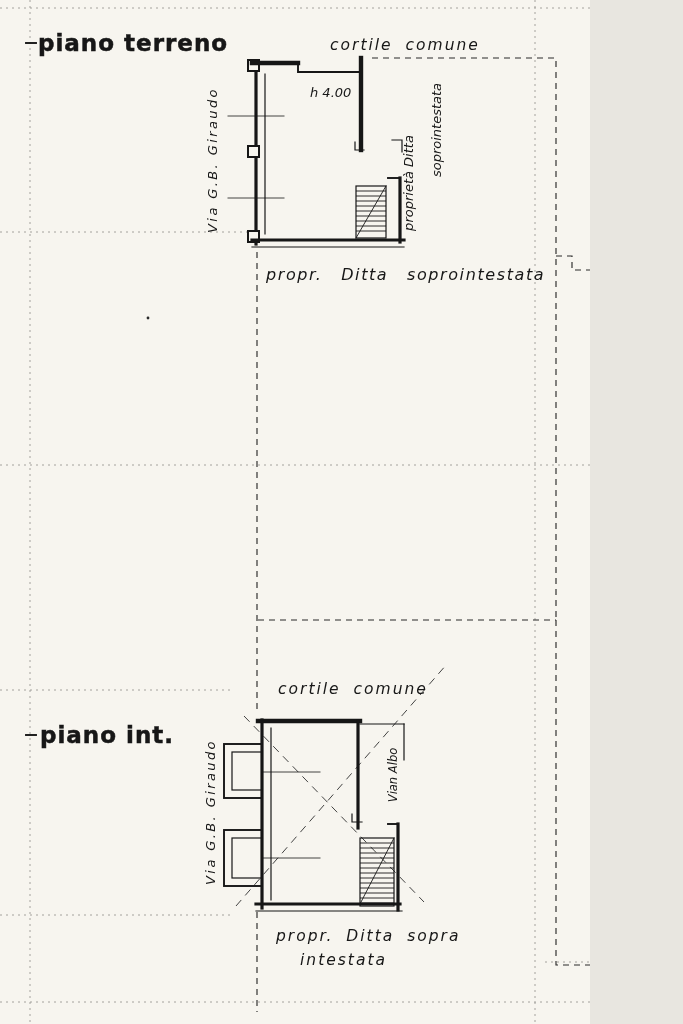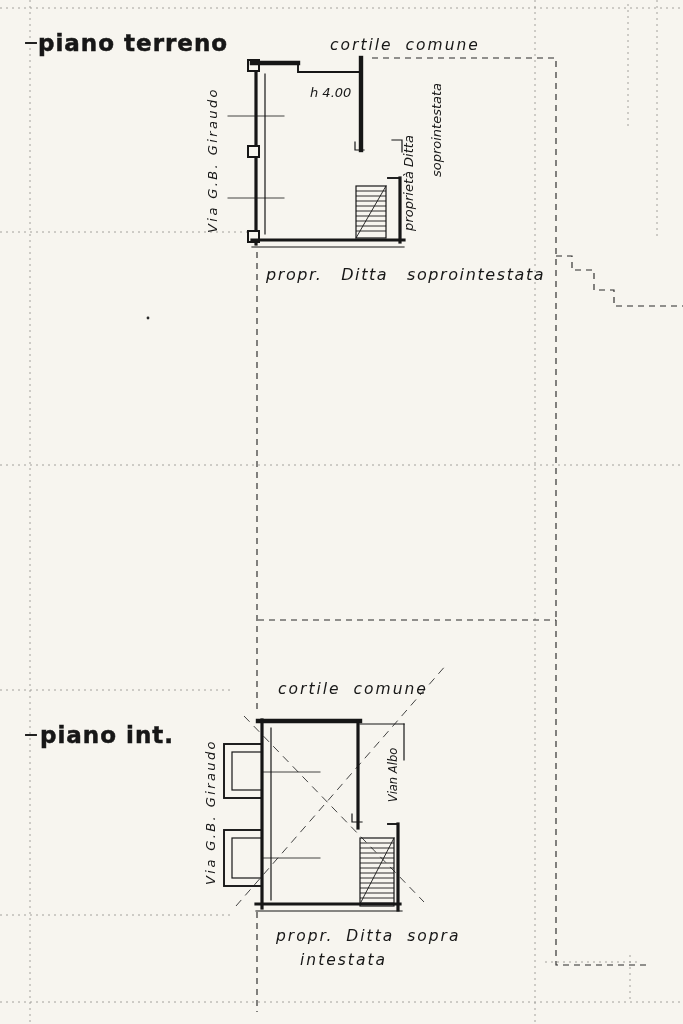--- a/index.html
+++ b/index.html
@@ -1,16 +1,16 @@
 <!DOCTYPE html>
 <html><head>
 <meta charset="utf-8">
 <style>
   html,body{margin:0;padding:0;background:#e8e6e0;}
-  .sheet-wrap{position:relative;width:683px;height:1024px;overflow:hidden;}
+  .sheet-wrap{position:relative;width:590px;height:1024px;overflow:hidden;}
   svg{display:block;}
   
   .grid path{stroke:#9a9a94;stroke-width:0.9;stroke-dasharray:2 4;fill:none;}
   
   .bound path{stroke:#2a2a2a;stroke-width:1.15;stroke-dasharray:6 5;fill:none;}
   .boundthin{stroke:#2f2f2f;stroke-width:0.9;stroke-dasharray:8 6;fill:none;}
   
   .w08{stroke:#161616;stroke-width:0.8;fill:none;stroke-linecap:square;}
   .w1{stroke:#161616;stroke-width:1.2;fill:none;stroke-linecap:square;}
   .w2{stroke:#161616;stroke-width:1.9;fill:none;stroke-linecap:square;}

